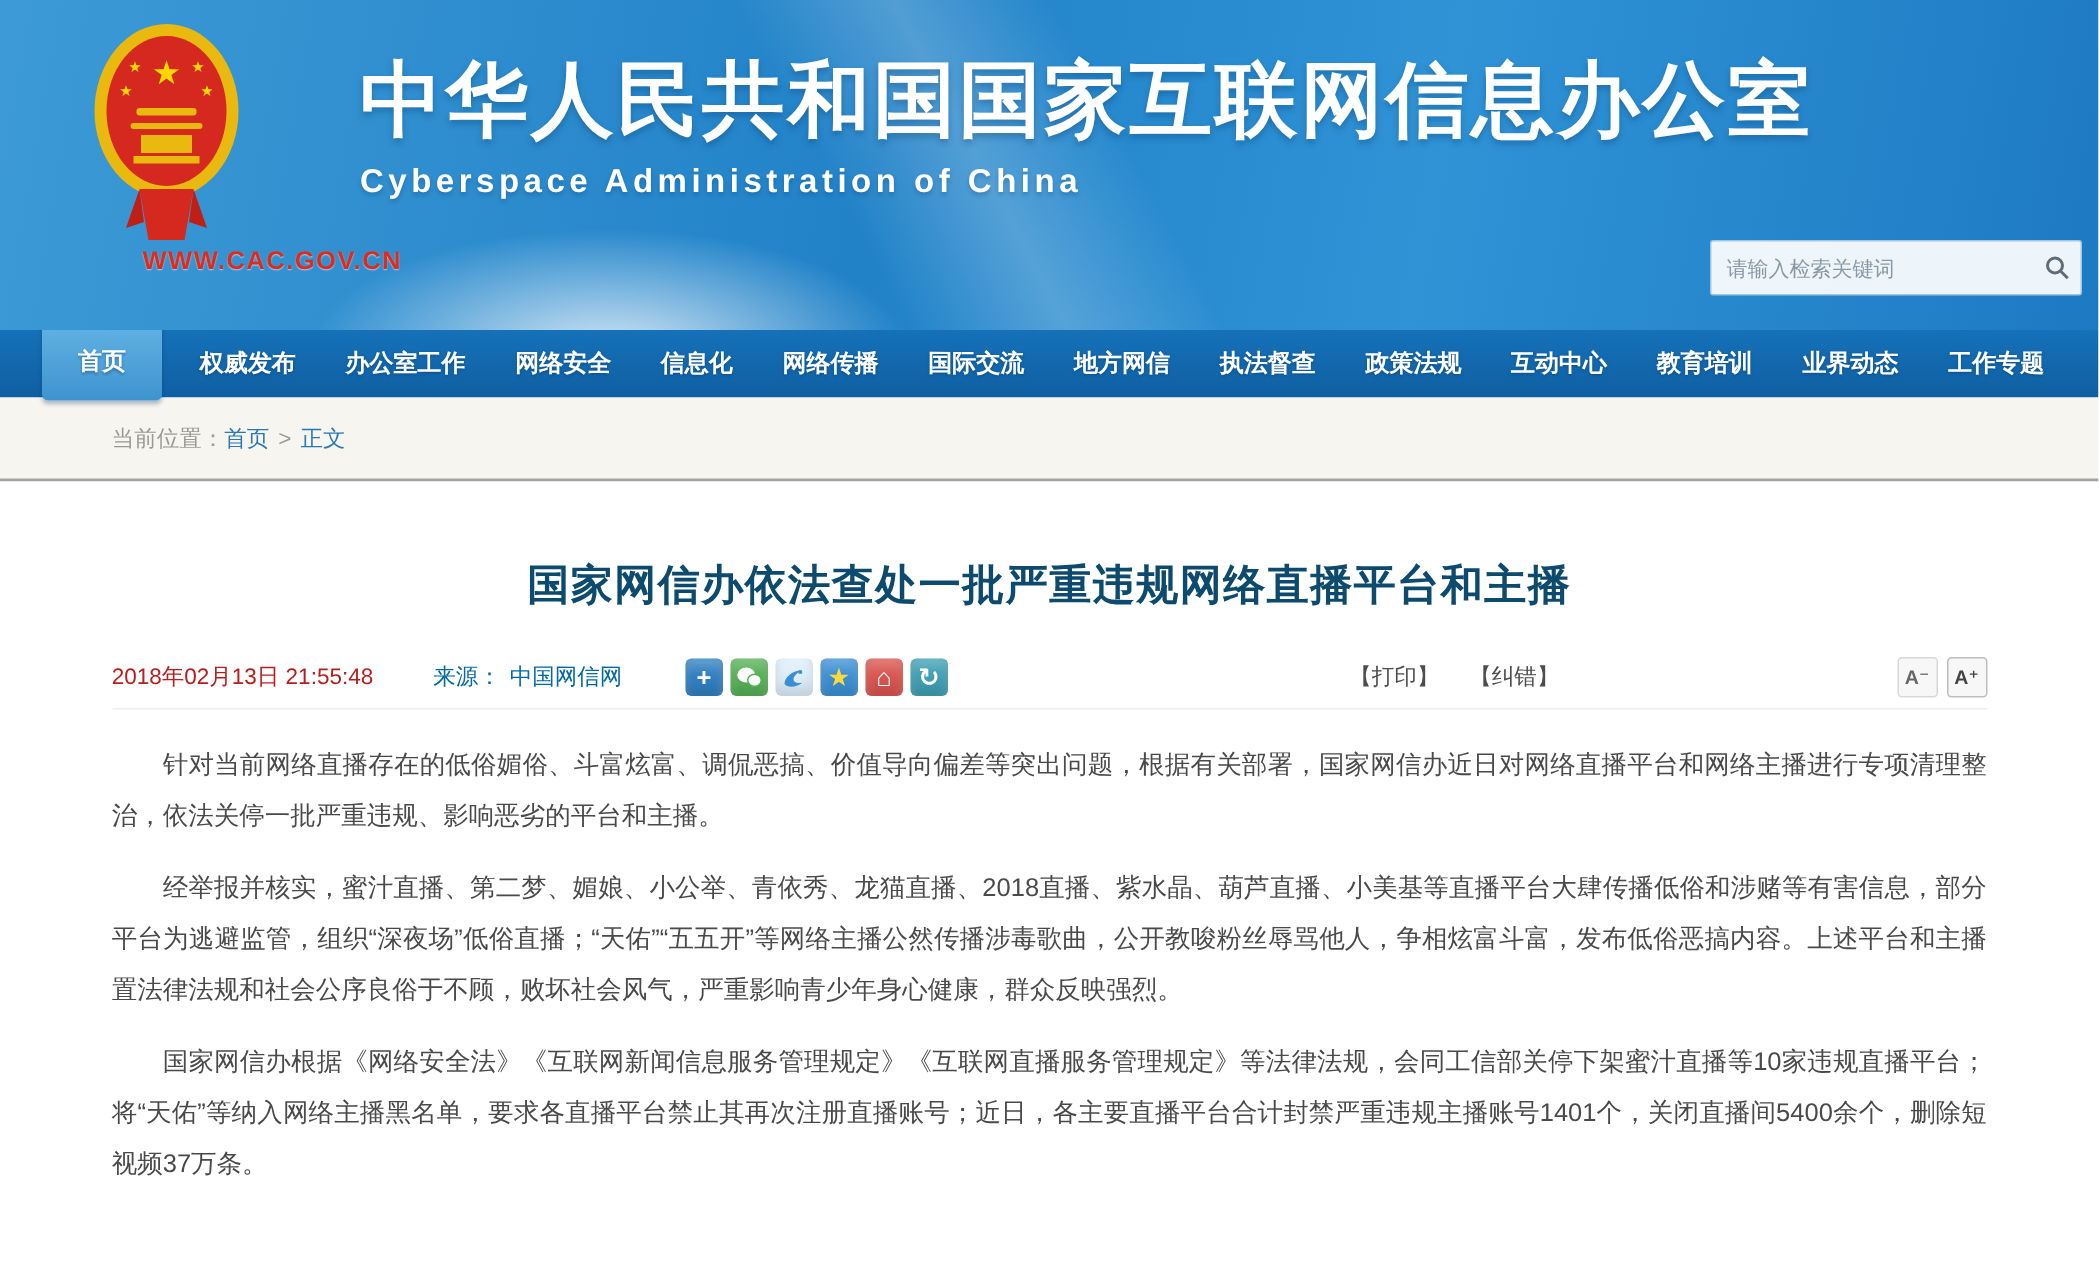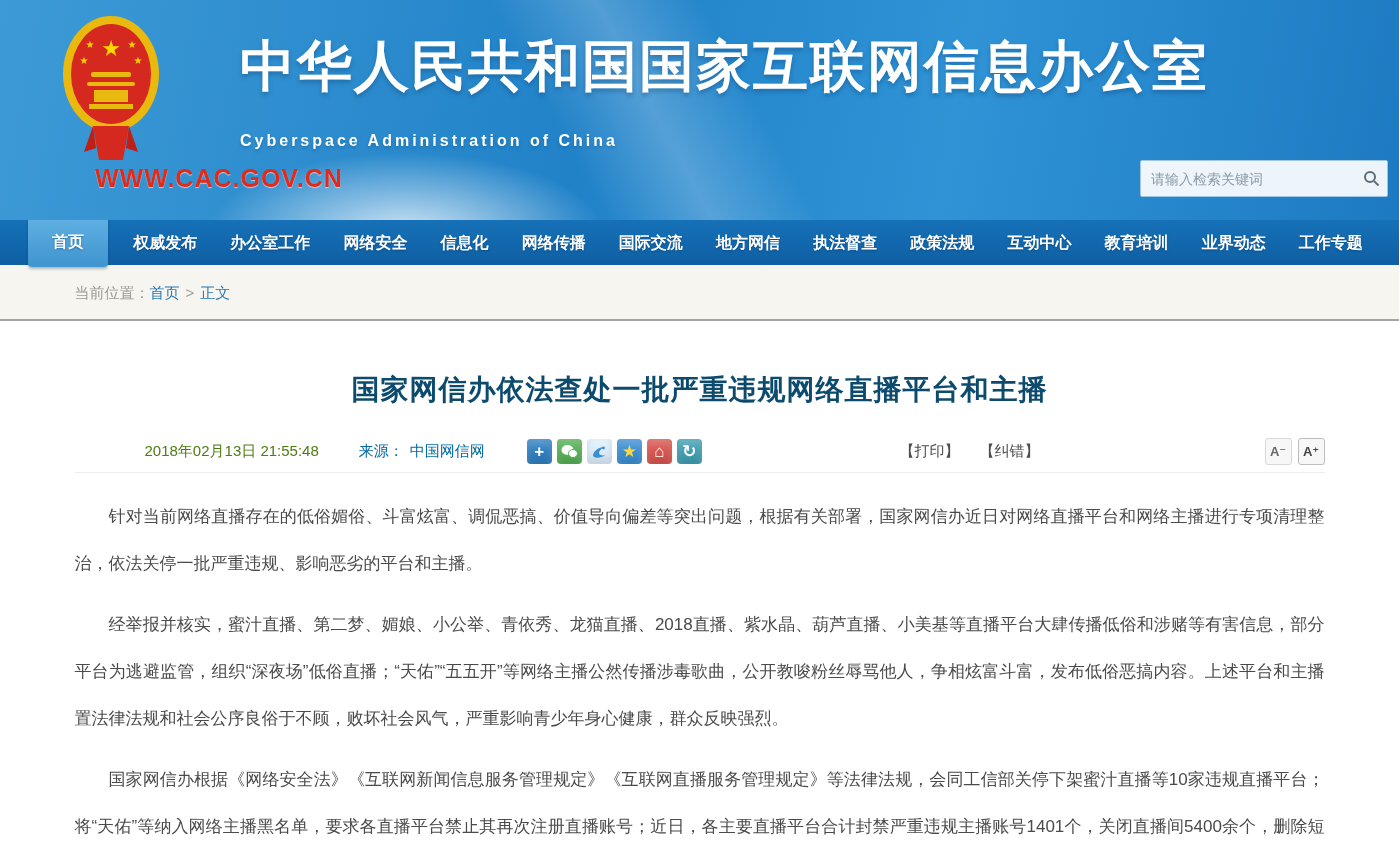--- a/index.html
+++ b/index.html
@@ -10,23 +10,23 @@
   .banner { position:relative; width:100%; height:220px;
     background:
       radial-gradient(ellipse 320px 130px at 29% 106%, rgba(255,255,255,.78), rgba(255,255,255,0) 62%),
       linear-gradient(62deg, rgba(255,255,255,0) 40%, rgba(255,255,255,.22) 47%, rgba(255,255,255,0) 54%),
       linear-gradient(100deg,#3d9ad6 0%,#2182c8 42%,#2f93d6 68%,#1d7ac2 100%);
   }
   .emblem { position:absolute; left:60px; top:14px; width:102px; height:150px; }
   .banner-titles { position:absolute; left:240px; top:30px; width:1150px; }
   .title-zh { font-size:55px; font-weight:bold; color:#fff; letter-spacing:2px;
     text-shadow:0 3px 4px rgba(10,60,110,.35); white-space:nowrap; }
-  .title-en { margin-top:28px; font-size:16px; font-weight:bold; color:#fff;
+  .title-en { margin-top:4px; font-size:22px; font-weight:bold; color:#fff;
     letter-spacing:3px; text-shadow:0 2px 3px rgba(10,60,110,.3); }
-  .site-url { position:absolute; left:95px; top:164px; font-size:25px; font-weight:bold;
+  .site-url { position:absolute; left:95px; top:164px; font-size:17px; font-weight:bold;
     color:#e02a1c; letter-spacing:1px; text-shadow:0 1px 1px rgba(255,255,255,.6); }
   .search-box { position:absolute; right:11px; top:160px; width:248px; height:37px;
     background:rgba(255,255,255,.92); border:1px solid #9fc6e3; border-radius:2px;
     display:flex; align-items:center; }
   .search-box input { flex:1; height:100%; border:none; outline:none; background:transparent;
     padding:0 10px; font-size:14px; color:#333; font-family:inherit; }
   .search-box input::placeholder { color:#8a9aa5; }
   .search-icon { width:32px; display:flex; align-items:center; justify-content:center; cursor:pointer; }
 
   
@@ -44,21 +44,21 @@
   .container { width:1250px; margin:0 auto; }
   .crumb { line-height:56px; font-size:15px; color:#9a9a94; }
   .crumb .lnk { color:#2a7ab8; cursor:pointer; }
   .crumb .sep { margin:0 6px; color:#9a9a94; }
 
   
   main { background:#fff; padding-top:50px; }
   h1.article-title { text-align:center; font-size:28px; font-weight:bold; color:#0c4a6e;
     letter-spacing:1px; margin-bottom:22px; }
   .meta { display:flex; align-items:center; height:42px; border-bottom:1px solid #ededed; }
-  .meta .date { margin-left:70px; color:#4d7c0f; font-size:15px; }
+  .meta .date { color:#b91c1c; font-size:15px; }
   .meta .source { margin-left:40px; color:#0369a1; font-size:15px;text-align:center; }
   .meta .source .src-name { margin-left:6px; }
   .share { margin-left:42px; display:flex; gap:5px; }
   .sh { width:25px; height:25px; border-radius:4px; display:flex; align-items:center;
     justify-content:center; color:#fff; font-size:17px; font-weight:bold; cursor:pointer;
     box-shadow:inset 0 -6px 8px rgba(0,0,0,.12), inset 0 6px 8px rgba(255,255,255,.25); }
   .s1 { background:#2f7fc1; }
   .s2 { background:#55b055; }
   .s3 { background:#ddeef9; }
   .s4 { background:#3b8fd4; color:#ffd83d; }
@@ -66,21 +66,21 @@
   .s6 { background:#3f9fb3; }
   .print-group { margin-left:auto; margin-right:225px; display:flex; gap:20px; }
   .print-group span { color:#4d4d4d; font-size:15px; cursor:pointer; }
   .font-group { display:flex; gap:6px; }
   .font-btn { width:27px; height:27px; background:#f7f7f7; border:1px solid #d8d8d8;
     border-radius:3px; font-size:13px; font-weight:bold; color:#666; display:flex;
     align-items:center; justify-content:center; cursor:pointer; }
   .font-btn.plus { border-color:#bdbdbd; color:#444; }
 
   .article-body { padding-top:20px; }
-  .article-body p { font-size:17px; color:#4a4a4a; line-height:47px; text-indent:2em;
+  .article-body p { font-size:17px; color:#4a4a4a; line-height:34px; text-indent:2em;
     text-align:justify; margin-bottom:14px; }
 </style>
 </head>
 <body>
 
 <header class="banner">
   <div class="emblem">
     <svg width="102" height="150" viewBox="0 0 102 150">
       <ellipse cx="51" cy="60" rx="48" ry="58" fill="#e9b90f"></ellipse>
       <ellipse cx="51" cy="60" rx="40" ry="50" fill="#d5281e"></ellipse>

